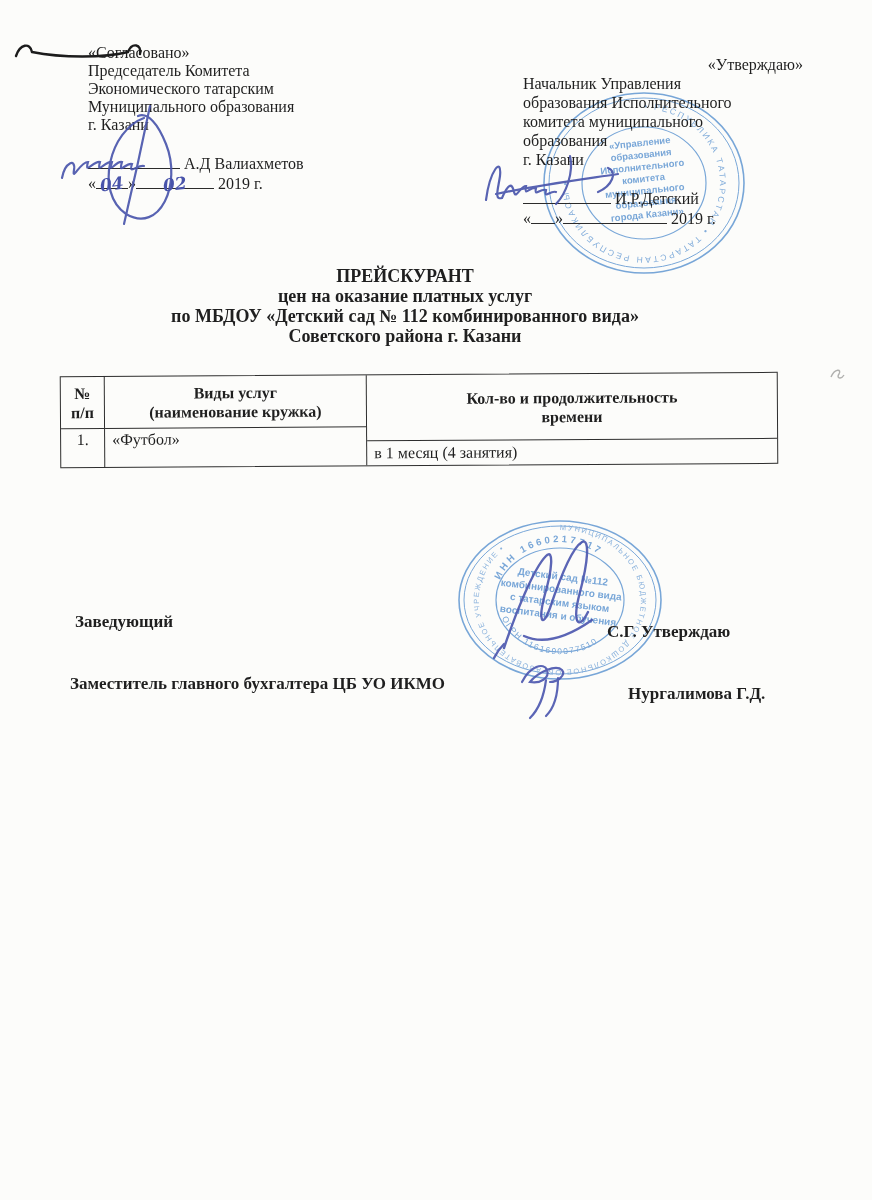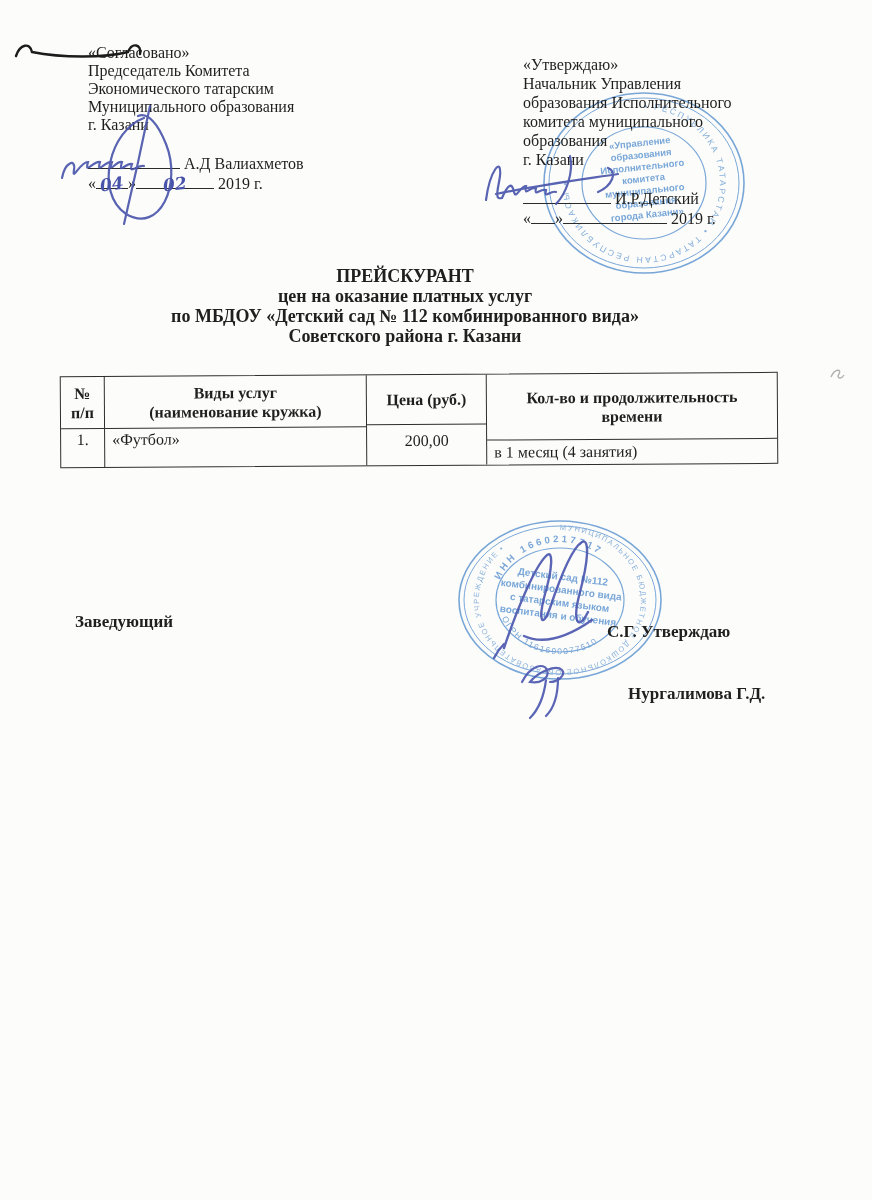--- a/index.html
+++ b/index.html
@@ -7,21 +7,21 @@
     position:relative;width:872px;height:1200px;margin:0 auto;
     background:#fcfcfa;
     font-family:"Liberation Serif", serif;
     color:#1f1f1f;overflow:hidden;
   }
   .abs{position:absolute;}
   
   .hdr-block{position:absolute;font-size:16px;z-index:2;}
   .hdr-left{left:88px;top:44px;line-height:18px;width:300px;}
   .hdr-right{left:523px;top:55px;line-height:19px;width:280px;}
-  .hdr-right .heading{}
+  .hdr-right .heading{text-align:right;}
   .hdr-line{white-space:nowrap;}
   .sig-row{height:20px;margin-top:20px;white-space:nowrap;}
   .date-row{height:20px;white-space:nowrap;}
   .ul{display:inline-block;border-bottom:1.4px solid #2b2b2b;height:14px;vertical-align:baseline;text-align:center;}
   .hand{color:#4853aa;font-style:italic;font-weight:bold;font-size:17px;
         display:inline-block;transform:rotate(-7deg);position:relative;top:1px;
         font-family:"DejaVu Serif", serif;}
   
   .doc-title{position:absolute;left:0;top:266px;width:810px;text-align:center;
     font-weight:bold;font-size:18px;line-height:20px;z-index:2;}
@@ -115,37 +115,32 @@
       </div>
       <div class="pt-body">1.</div>
     </div>
     <div class="pt-col pt-c2">
       <div class="pt-head">
         <span>Виды услуг</span>
         <span>(наименование кружка)</span>
       </div>
       <div class="pt-body">«Футбол»</div>
     </div>
-    <div class="pt-col pt-c3">
-      <div class="pt-head">
-        <span>Цена (руб.)</span>
-      </div>
-      <div class="pt-body">200,00</div>
-    </div>
     <div class="pt-col pt-c4">
       <div class="pt-head">
         <span>Кол-во и продолжительность</span>
         <span>времени</span>
       </div>
       <div class="pt-body">в 1 месяц (4 занятия)</div>
     </div>
   </div>
 
   <div class="signoff" style="left:75px;top:612px">Заведующий</div>
   <div class="signoff" style="left:607px;top:622px">С.Г. Утверждаю</div>
+  <div class="signoff" style="left:70px;top:674px">Заместитель главного бухгалтера ЦБ УО ИКМО</div>
   <div class="signoff" style="left:628px;top:684px">Нургалимова Г.Д.</div>
 
   <svg class="stamp" style="left:528px;top:86px" width="232" height="194" viewBox="0 0 232 194" xmlns="http://www.w3.org/2000/svg">
     <g stroke="#6298d2" fill="none">
       <ellipse cx="116" cy="97" rx="100" ry="90" stroke-width="1.6"></ellipse>
       <ellipse cx="116" cy="97" rx="95" ry="85" stroke-width="1"></ellipse>
       <ellipse cx="116" cy="97" rx="62" ry="56" stroke-width="1.2"></ellipse>
     </g>
     <path id="ringA" d="M 116,23 a 76,74 0 1 1 -0.2,0" fill="none"></path>
     <text font-size="8.5" fill="#6d9fd5" letter-spacing="2.2">

